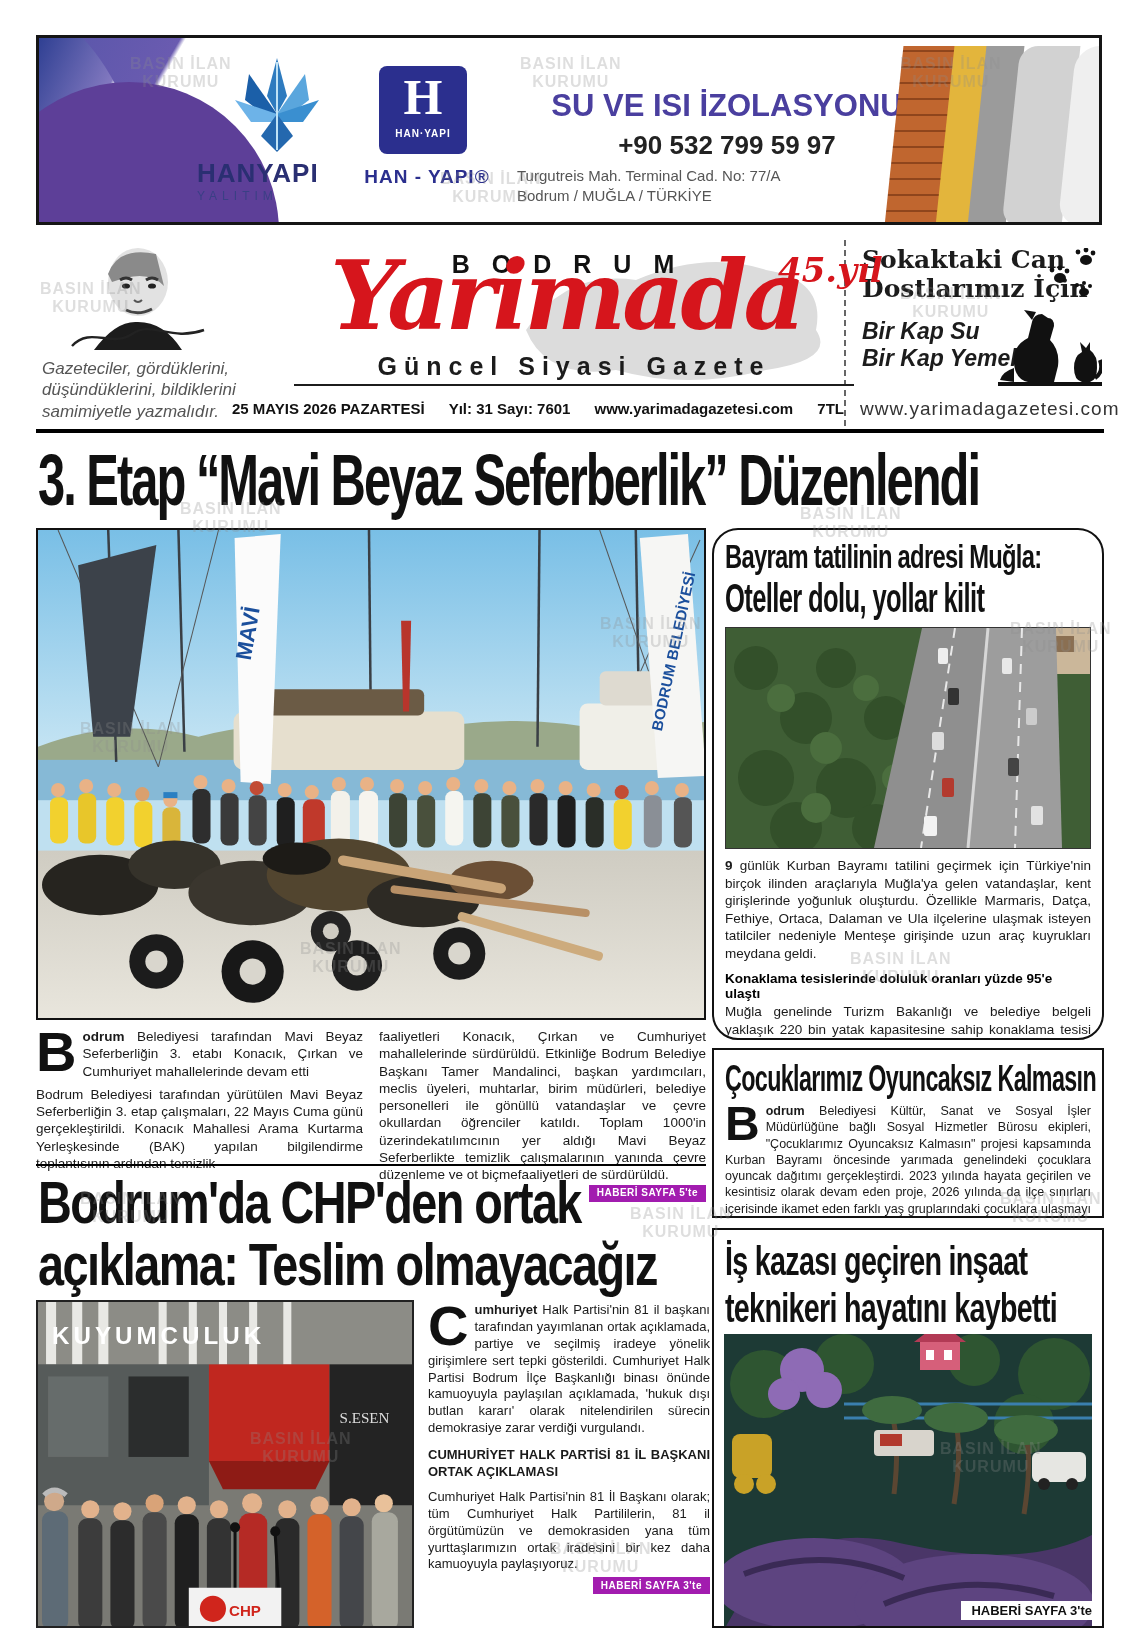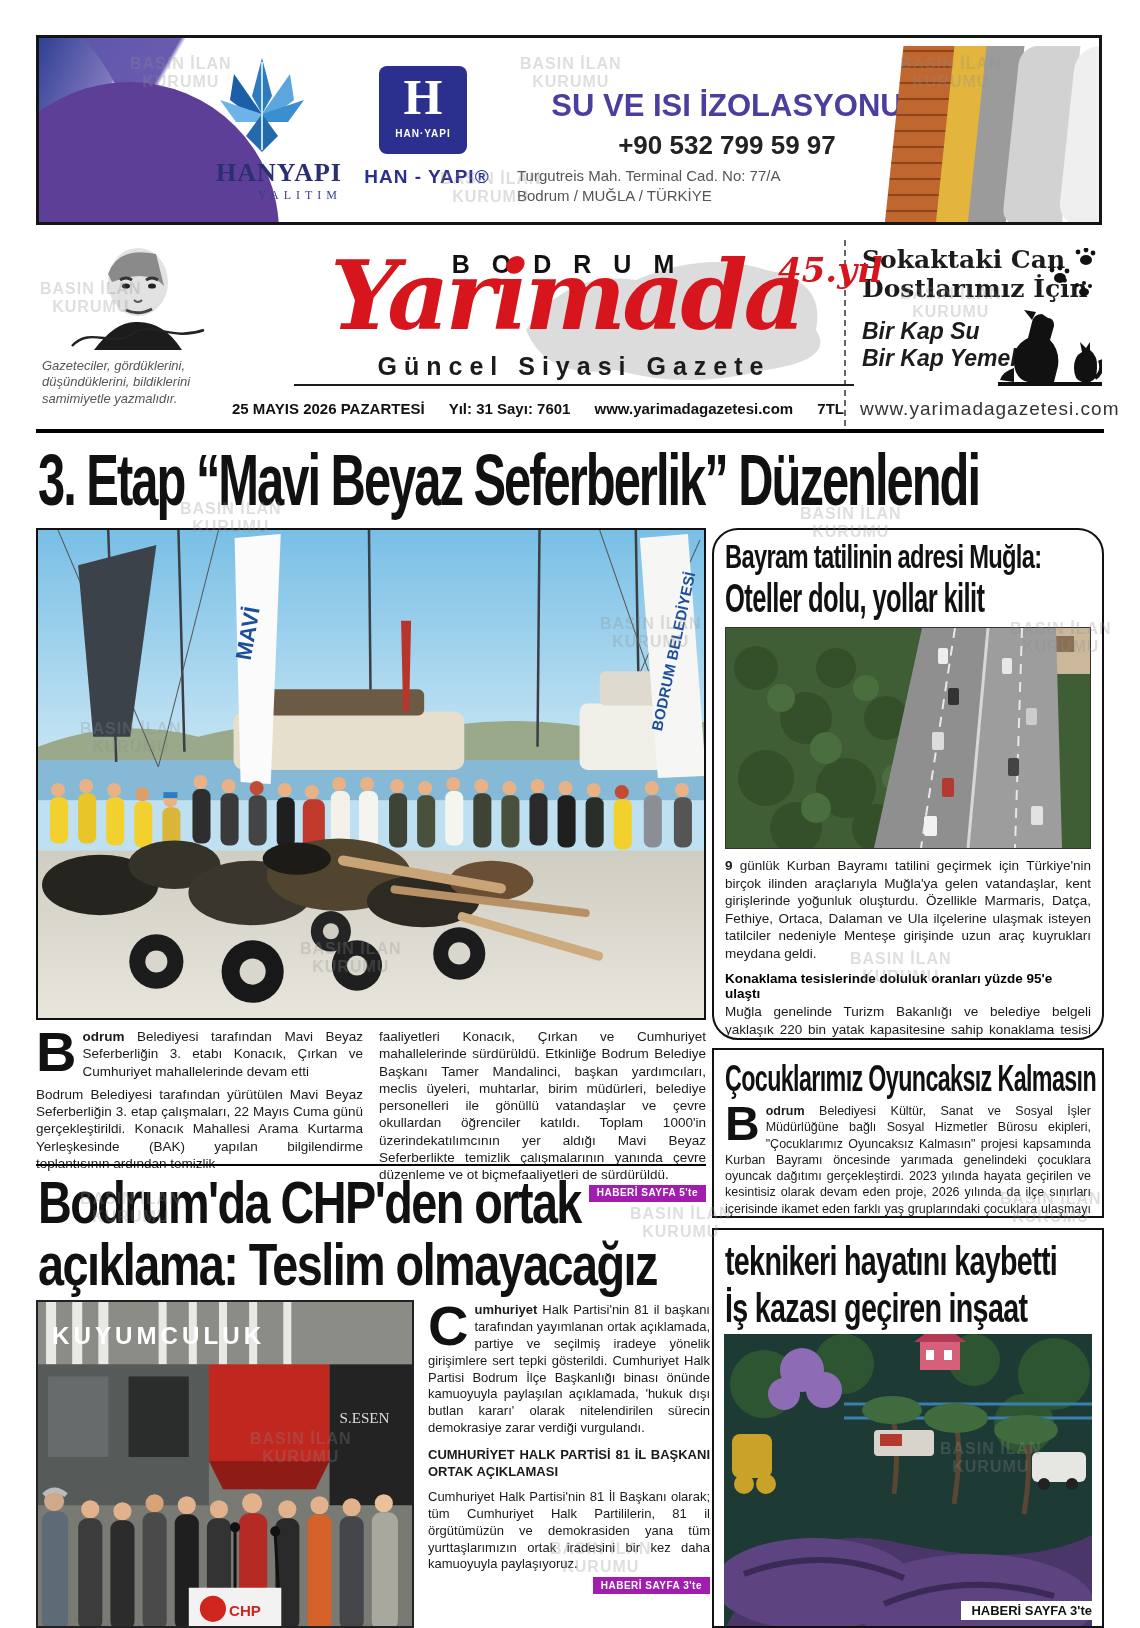--- a/index.html
+++ b/index.html
@@ -13,21 +13,21 @@
 
   
   .ad { position: absolute; left: 36px; top: 35px; width: 1066px; height: 190px;
         border: 3px solid #151515; background: #fff; overflow: hidden; }
   .ad-swoosh1 { position:absolute; left:-150px; top:-90px; width:330px; height:420px;
         border-radius: 50%; background: linear-gradient(120deg,#3c4ea0,#6a5bb0 60%,#fff 61%); }
   .ad-swoosh2 { position:absolute; left:-190px; top:-40px; width:300px; height:470px;
         border-radius: 50%; background: linear-gradient(115deg,#2e3f92 40%, #8379c0 58%, #ffffff 59%); }
   .ad-swoosh3 { position:absolute; left:-60px; bottom:-160px; width:300px; height:300px;
         border-radius:50%; background:#5d3f98; }
-  .hanyapi { position:absolute; left:143px; top:18px; width:160px; text-align:right;font-family:Liberation Serif, serif; }
+  .hanyapi { position:absolute; left:158px; top:18px; width:160px; text-align:left; }
   .hanyapi-name { font-size:26px; font-weight:bold; color:#2a2f72; letter-spacing:1px; margin-top:2px;}
   .hanyapi-sub { font-size:12px; letter-spacing:5px; color:#3a3f85; }
   .hy-box { position:absolute; left:340px; top:28px; width:88px; height:88px; background:#2b2f8e;
         border-radius:8px; color:#fff; text-align:center; }
   .hy-box .h { font-family:"Liberation Serif",serif; font-size:50px; font-weight:bold; line-height:62px; }
   .hy-box .t { font-size:10px; font-weight:bold; letter-spacing:1px; }
   .hy-word { position:absolute; left:318px; top:128px; width:140px; text-align:center;
         font-size:19px; font-weight:bold; color:#2b2f8e; letter-spacing:1px; }
   .ad-title { position:absolute; left:478px; top:50px; width:420px; text-align:center;
         font-size:31px; font-weight:bold; color:#4a3f9f; letter-spacing:0px; }
@@ -40,21 +40,21 @@
   .w-brick { right:150px; width:55px; background:
       repeating-linear-gradient(0deg,#c0662f 0 14px,#8f451c 14px 16px); }
   .w-ins { right:118px; width:36px; background:#e3b53c; }
   .w-gray1 { right:84px; width:38px; background:#9b9b9b; }
   .w-gray2 { right:28px; width:60px; background:#d2d2d2; border-radius:18px 0 0 18px; }
   .w-front { right:-18px; width:50px; background:#efefef; border-radius:24px 0 0 24px; }
 
   
   .masthead { position: absolute; left:36px; top:240px; width:1068px; height:188px; }
   .ata { position:absolute; left:6px; top:2px; width:196px; }
-  .ata-quote { font-size:13px; font-style:italic; color:#555; line-height:1.25; margin-top:4px; white-space:pre-line; }
+  .ata-quote { font-size:17px; font-style:italic; color:#555; line-height:1.25; margin-top:4px; white-space:pre-line; }
   .map { position:absolute; left:470px; top:0px; width:330px; height:150px; z-index:0; }
   .mast-city { position:absolute; left:258px; top:10px; width:560px; text-align:center; z-index:2;
         font-size:25px; font-weight:bold; letter-spacing:22px; color:#111; }
   .mast-title { position:absolute; left:230px; top:8px; width:600px; text-align:center; z-index:2;
         font-family:"DejaVu Serif", serif; font-style:italic; font-weight:bold;
         font-size:96px; line-height:1.0; color:#d6151c; letter-spacing:-4px; }
   .mast-year { position:absolute; left:742px; top:10px; z-index:3; color:#d6151c;
         font-family:"DejaVu Serif",serif; font-style:italic; font-weight:bold; font-size:34px; }
   .mast-sub { position:absolute; left:258px; top:112px; width:560px; text-align:center; z-index:2;
         font-size:25px; font-weight:bold; letter-spacing:7px; color:#1c1c1c;
@@ -566,22 +566,22 @@
 
   <div class="rbox box2">
     <div class="h1"><span class="cond">Çocuklarımız Oyuncaksız Kalmasın</span></div>
     <div class="rtext">
       <span class="dropcap">B</span><b>odrum</b><span> Belediyesi Kültür, Sanat ve Sosyal İşler Müdürlüğüne bağlı Sosyal Hizmetler Bürosu ekipleri, "Çocuklarımız Oyuncaksız Kalmasın" projesi kapsamında Kurban Bayramı öncesinde yarımada genelindeki çocuklara oyuncak dağıtımı gerçekleştirdi. 2023 yılında hayata geçirilen ve kesintisiz olarak devam eden proje, 2026 yılında da ilçe sınırları içerisinde ikamet eden farklı yaş gruplarındaki çocuklara ulaşmayı sürdürüyor.</span>
       
     </div>
   </div>
 
   <div class="rbox box3">
+    <div class="h"><span class="cond">İş kazası geçiren inşaat</span></div>
     <div class="h"><span class="cond">teknikeri hayatını kaybetti</span></div>
-    <div class="h"><span class="cond">İş kazası geçiren inşaat</span></div>
     <div class="box3-photo">
       <svg width="370" height="296" viewBox="0 0 370 296" preserveAspectRatio="none">
         <rect width="370" height="296" fill="#1d3a35"></rect>
         <g fill="#2e5531">
           <circle cx="40" cy="50" r="34"></circle>
             <circle cx="120" cy="30" r="30"></circle>
             <circle cx="330" cy="40" r="36"></circle>
           <circle cx="250" cy="26" r="26"></circle>
             <circle cx="300" cy="90" r="30"></circle>
         </g>

